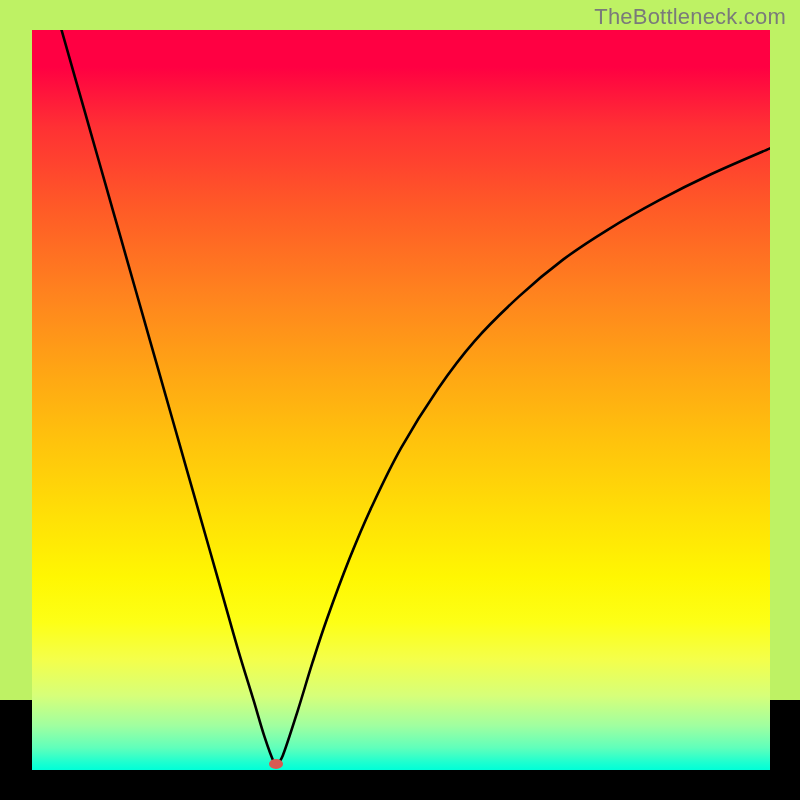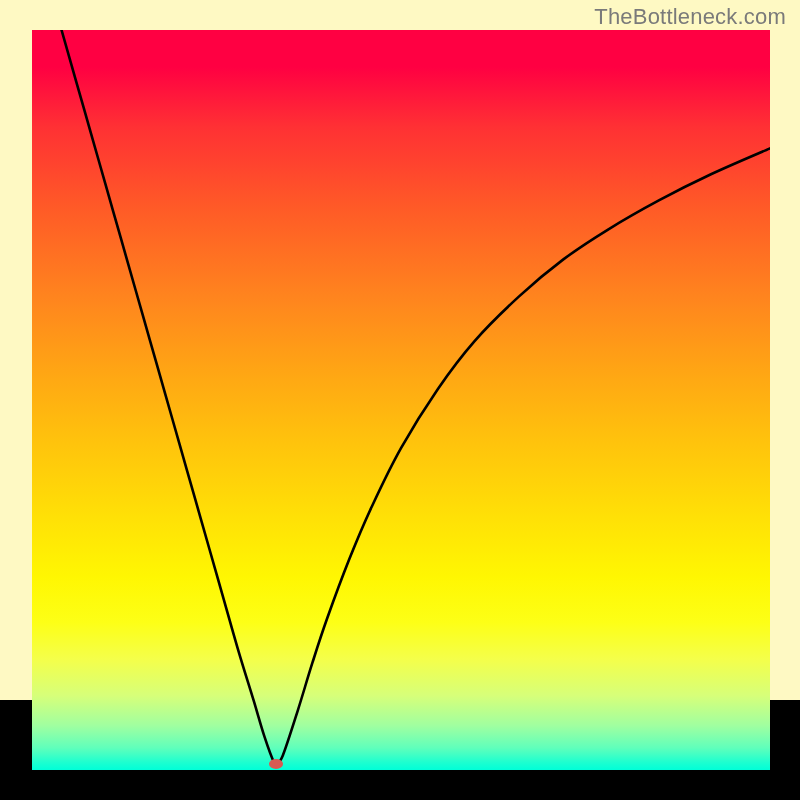--- a/index.html
+++ b/index.html
@@ -8,21 +8,21 @@
     width: 800px;
     height: 800px;
     background: #000;
     overflow: hidden;
     font-family: Arial, Helvetica, sans-serif;
   }
   .outer {
     position: relative;
     width: 800px;
     height: 700px;
-    background: #fef9c3;
+    background: #bef264;
   }
   .watermark {
     position: absolute;
     top: 4px;
     right: 14px;
     color: #7a7a7a;
     font-size: 22px;
     font-weight: 500;
     letter-spacing: 0.2px;
     z-index: 10;

